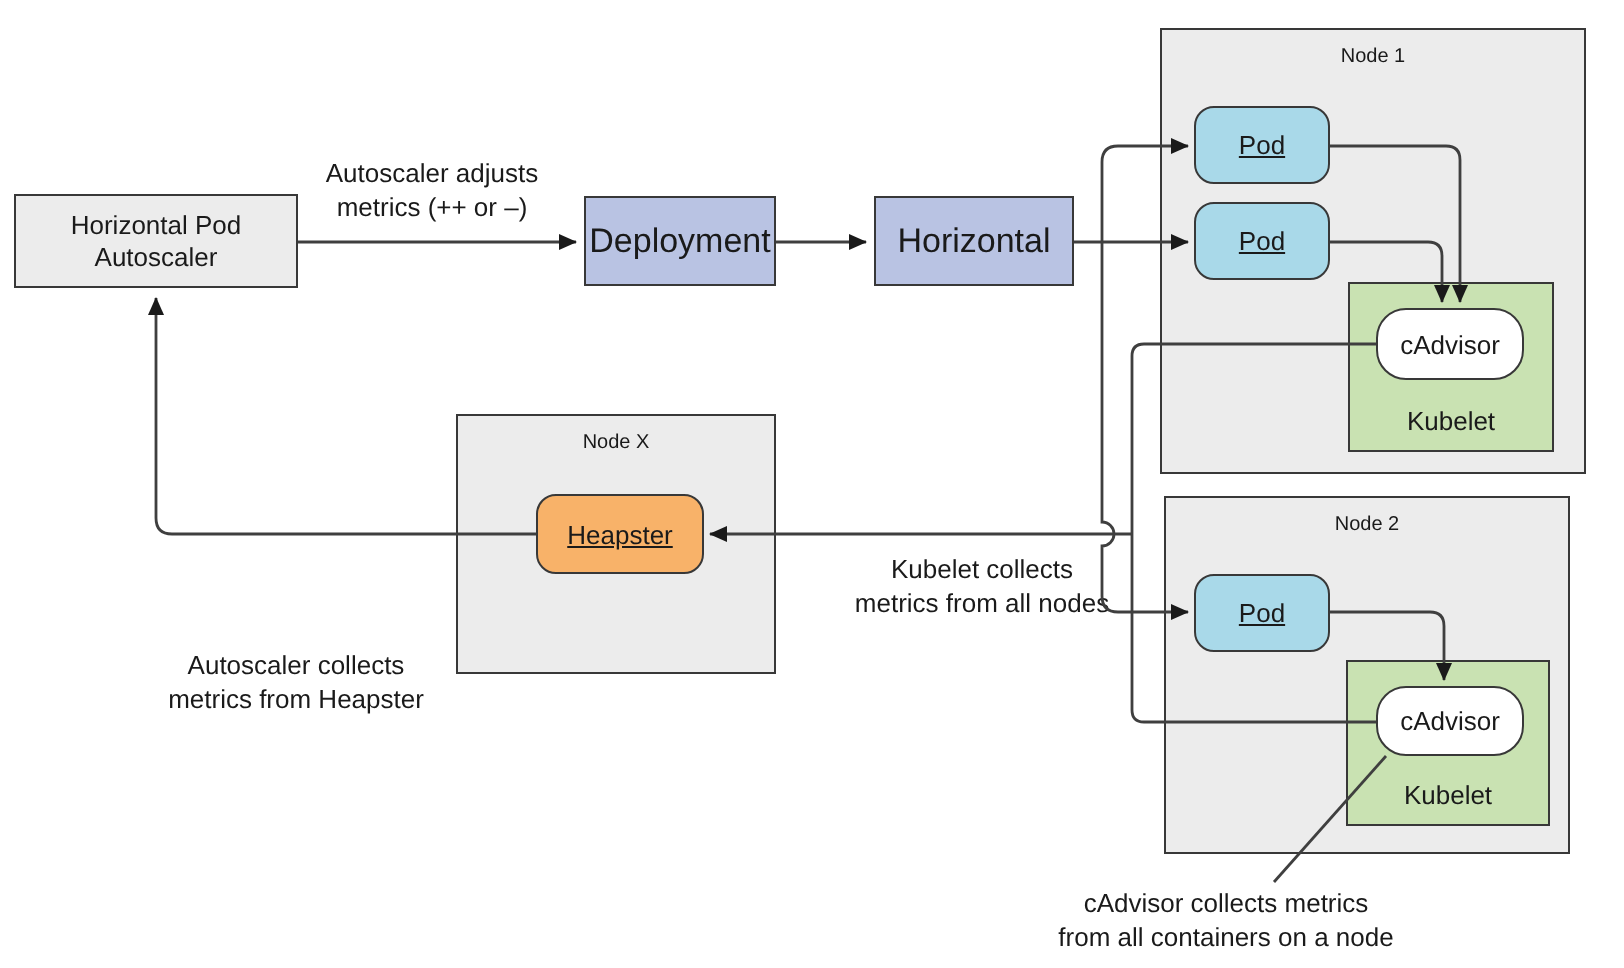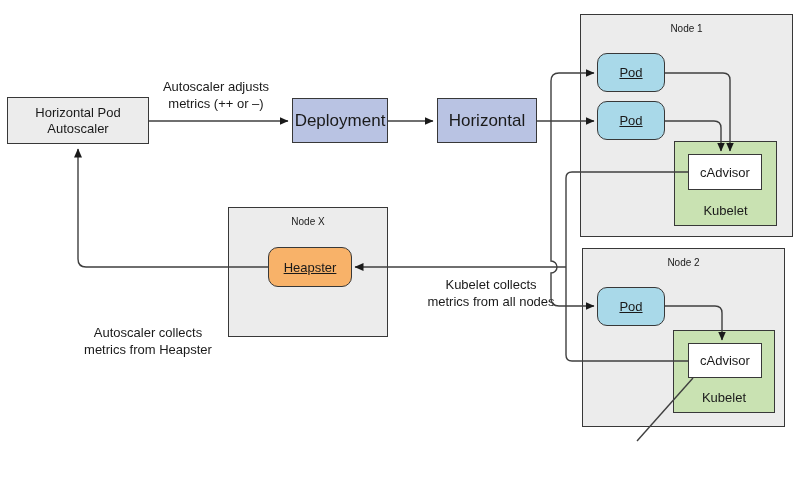--- a/index.html
+++ b/index.html
@@ -6,21 +6,21 @@
   #stage{
     position:relative;width:812px;height:484px;background:#fff;
     font-family:"Liberation Sans", sans-serif;color:#1a1a1a;overflow:hidden;
   }
   .box{position:absolute;box-sizing:border-box;border:1.5px solid #383838;}
   .node{background:var(--node-fill,#ececec);}
   .node-title{position:absolute;top:8px;left:0;right:0;text-align:center;font-size:10px;}
   .ctrl{background:var(--control-fill,#b9c3e3);display:flex;align-items:center;justify-content:center;font-size:17px;}
   .pod{background:var(--pod-fill,#a9d9e9);border-radius:10px;display:flex;align-items:center;justify-content:center;font-size:13px;text-decoration:underline;}
   .kubelet{background:var(--kubelet-fill,#c9e2b2);display:flex;align-items:flex-end;justify-content:center;padding-bottom:7px;font-size:13px;}
-  .cadvisor{background:var(--cadvisor-fill,#ffffff);display:flex;align-items:center;justify-content:center;font-size:13px;}
+  .cadvisor{background:var(--cadvisor-fill,#ffffff);display:flex;align-items:center;justify-content:center;font-size:13px;border-radius:15px;}
   .heapster{background:var(--heapster-fill,#f8b269);border-radius:10px;display:flex;align-items:center;justify-content:center;font-size:13px;}
   .hpa{background:var(--node-fill,#ececec);display:flex;flex-direction:column;align-items:center;justify-content:center;font-size:13px;line-height:16px;}
   .label{position:absolute;text-align:center;font-size:13px;line-height:17px;}
   #wires{position:absolute;left:0;top:0;pointer-events:none;}
 </style>
 </head>
 <body>
 
 <div id="stage">
 
@@ -76,20 +76,24 @@
     <div>metrics (++ or –)</div>
   </div>
   <div class="label" style="left:55px;top:276px;width:186px;margin-top:48px;">
     <div>Autoscaler collects</div>
     <div>metrics from Heapster</div>
   </div>
   <div class="label" style="left:399px;top:276px;width:184px;">
     <div>Kubelet collects</div>
     <div>metrics from all nodes</div>
   </div>
+  <div class="label" style="left:508px;top:443px;width:210px;">
+    <div>cAdvisor collects metrics</div>
+    <div>from all containers on a node</div>
+  </div>
 
   <svg id="wires" width="812" height="484" viewBox="0 0 812 484">
     <defs>
       <marker id="ah" markerUnits="userSpaceOnUse" markerWidth="10" markerHeight="8" refX="8.5" refY="4" orient="auto">
         <polygon points="0,0 9,4 0,8" fill="#1a1a1a"></polygon>
       </marker>
     </defs>
     <g fill="none" stroke="#3f3f3f" stroke-width="1.4">
       <path d="M149,121 H288" marker-end="url(#ah)"></path>
       <path d="M388,121 H433" marker-end="url(#ah)"></path>

